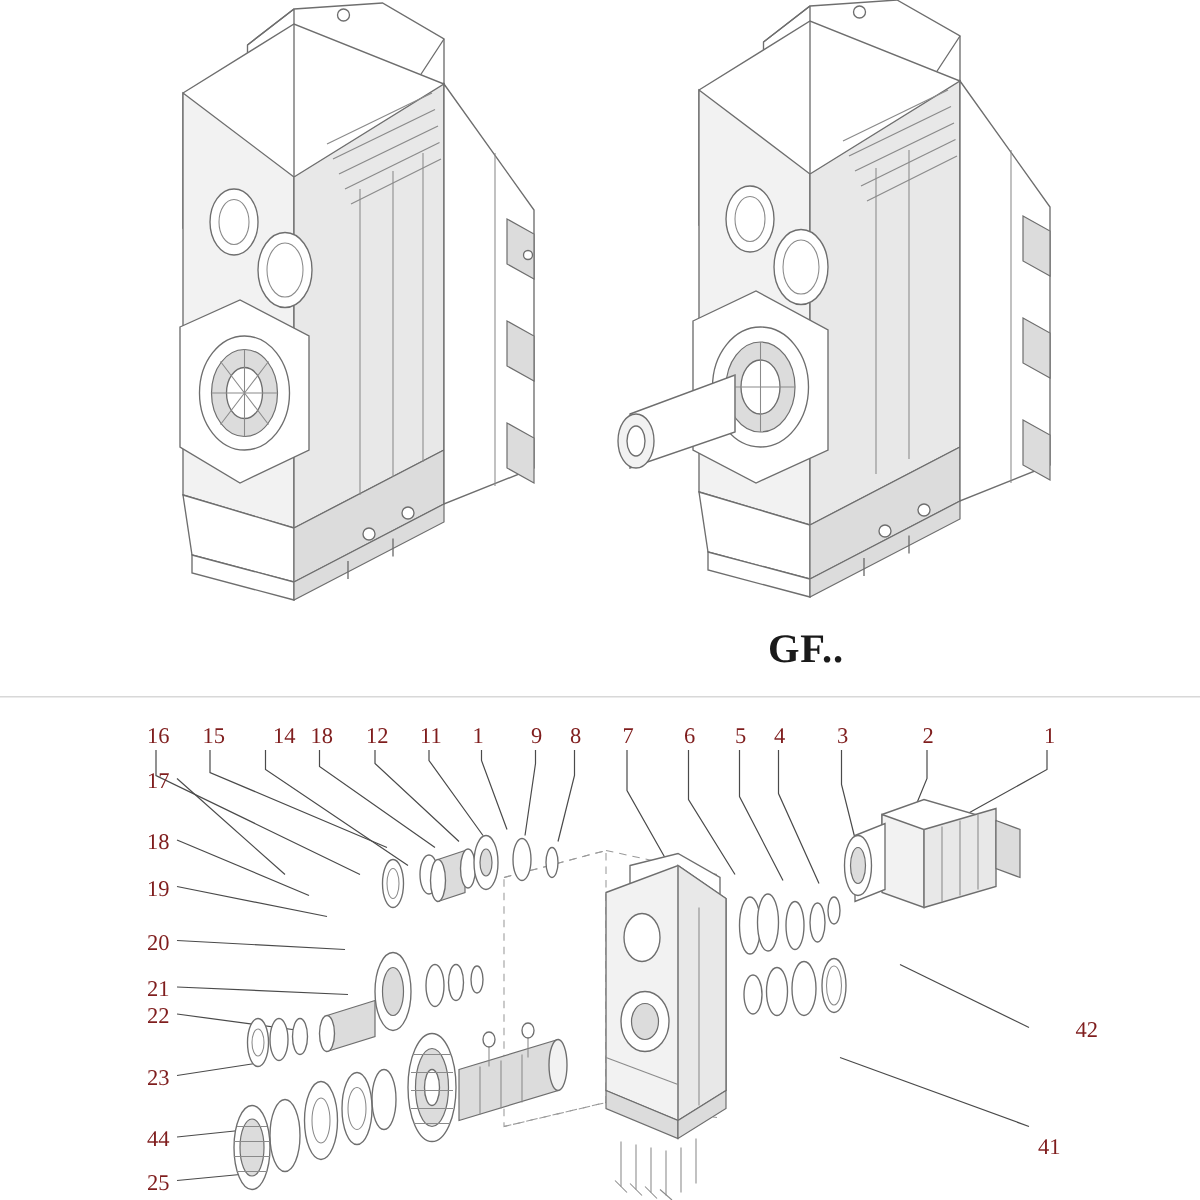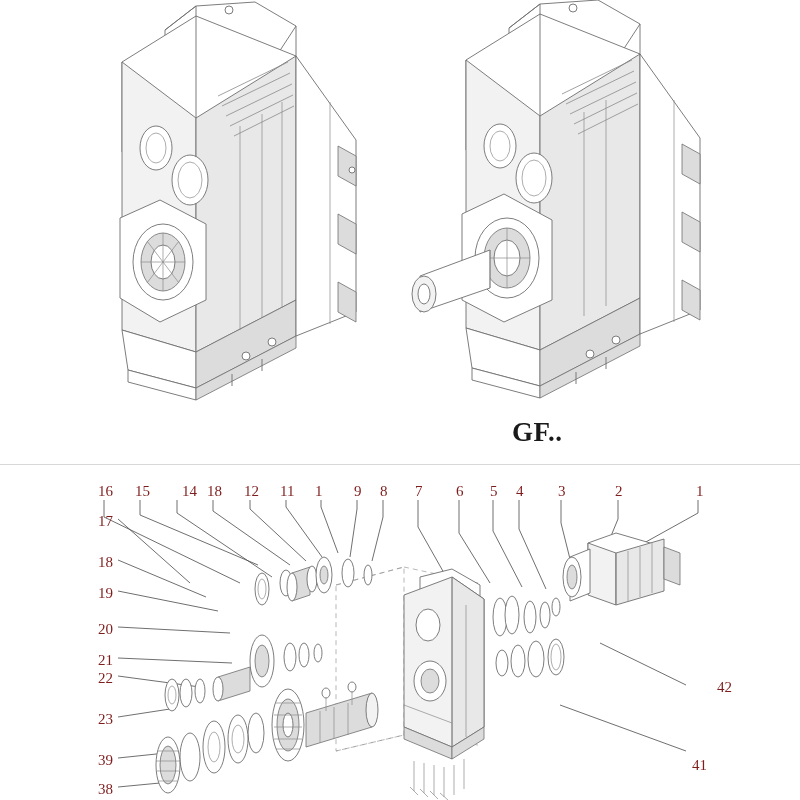--- a/index.html
+++ b/index.html
@@ -399,20 +399,20 @@
       <span class="num" style="left:615px; top:18px;">2</span>
       <span class="num" style="left:696px; top:18px;">1</span>
 
       <span class="num" style="left:98px; top:48px;">17</span>
       <span class="num" style="left:98px; top:89px;">18</span>
       <span class="num" style="left:98px; top:120px;">19</span>
       <span class="num" style="left:98px; top:156px;">20</span>
       <span class="num" style="left:98px; top:187px;">21</span>
       <span class="num" style="left:98px; top:205px;">22</span>
       <span class="num" style="left:98px; top:246px;">23</span>
-      <span class="num" style="left:98px; top:287px;">39</span>
-      <span class="num" style="left:98px; top:316px;">38</span>
+      <span class="num" style="left:98px; top:287px;">44</span>
+      <span class="num" style="left:98px; top:316px;">25</span>
 
       <span class="num" style="left:692px; top:214px;margin-left:25px;">42</span>
       <span class="num" style="left:692px; top:280px;margin-top:12px;">41</span>
     </div>
   </div>
 </div>
 
 </body></html>

